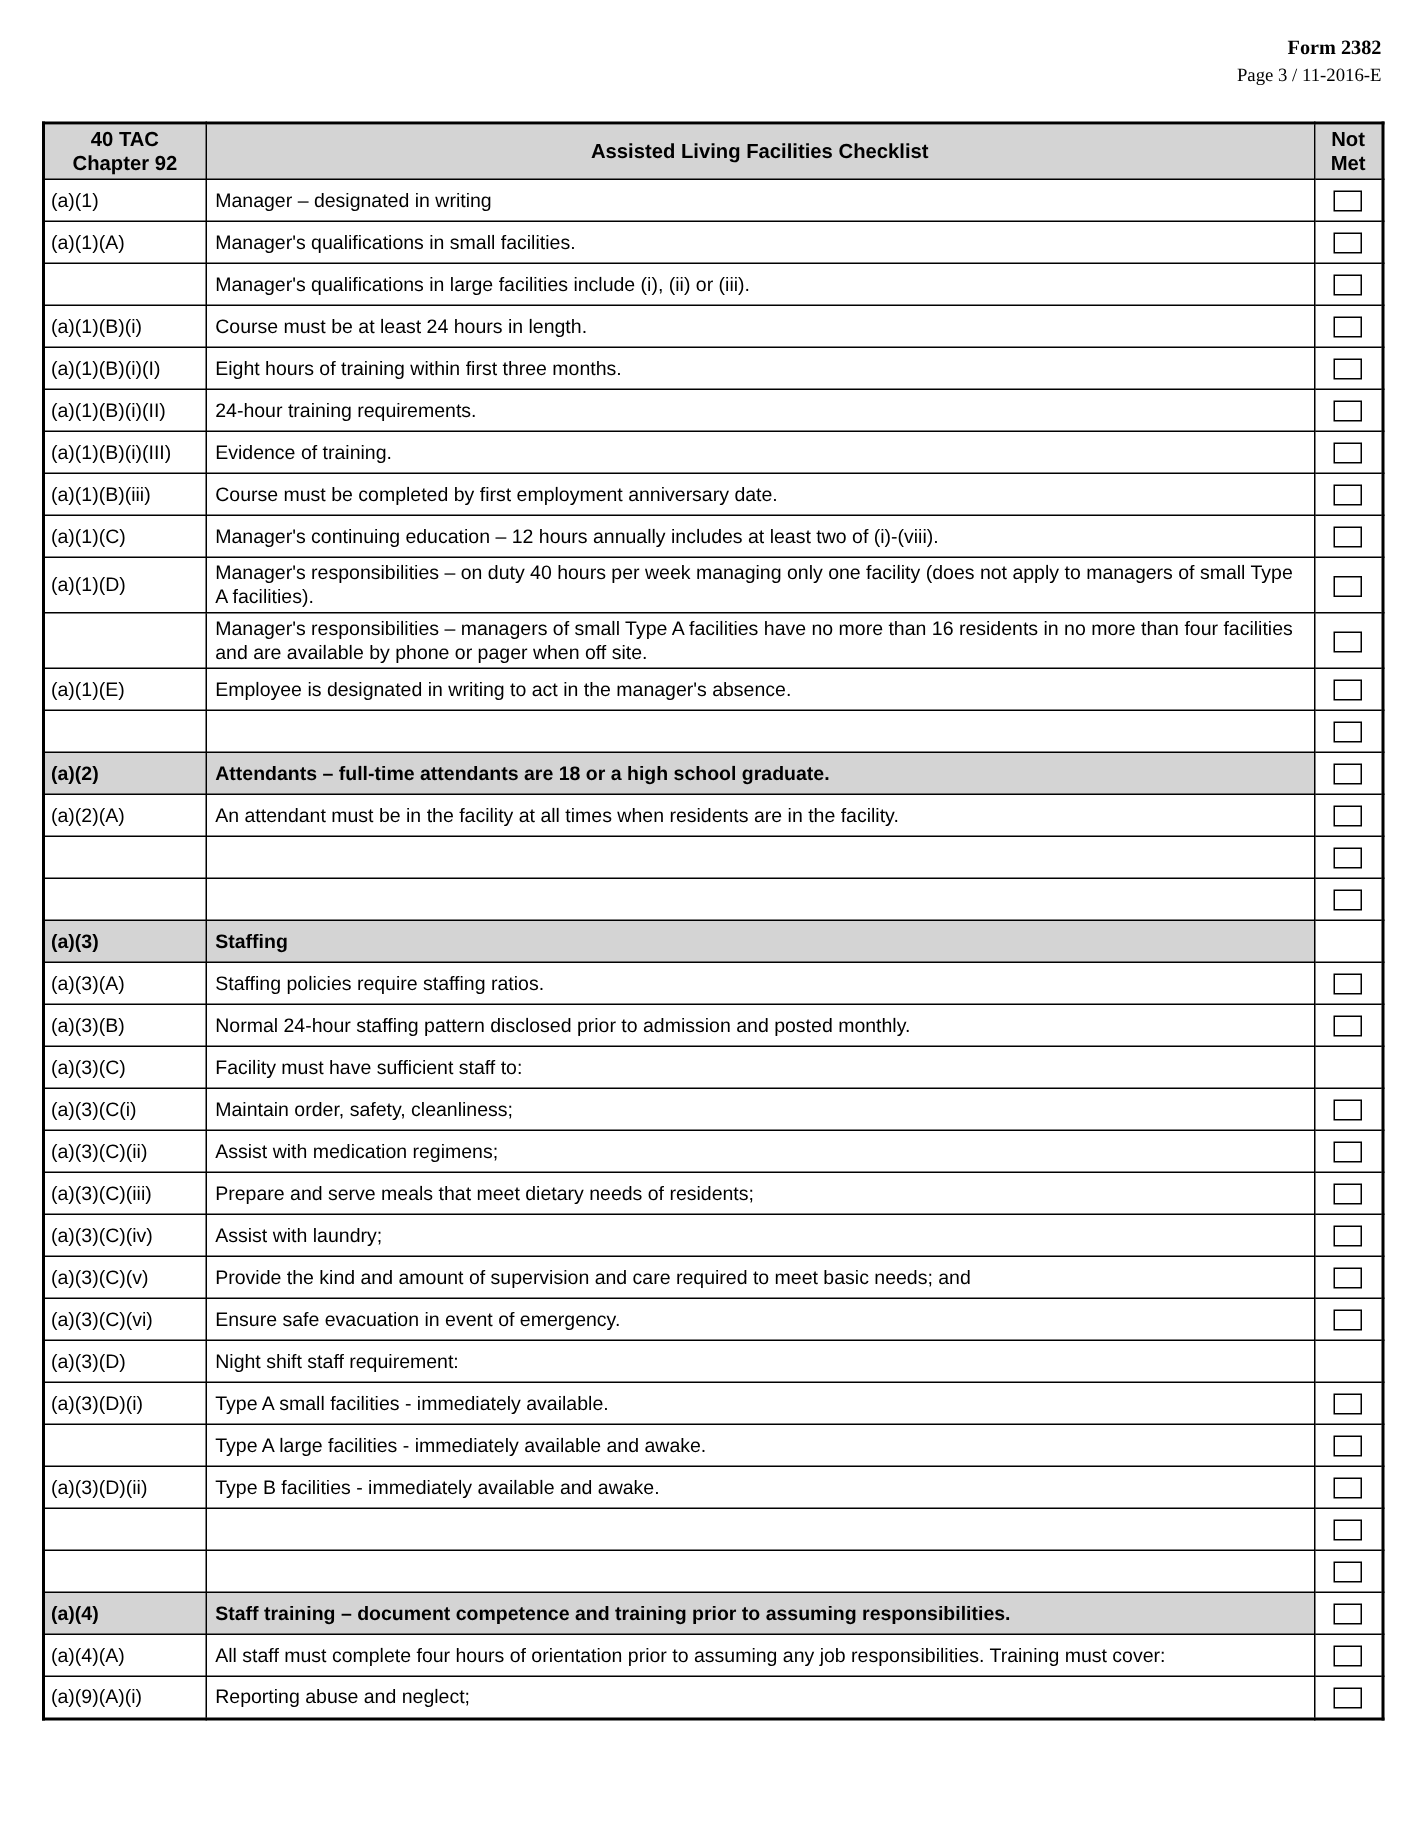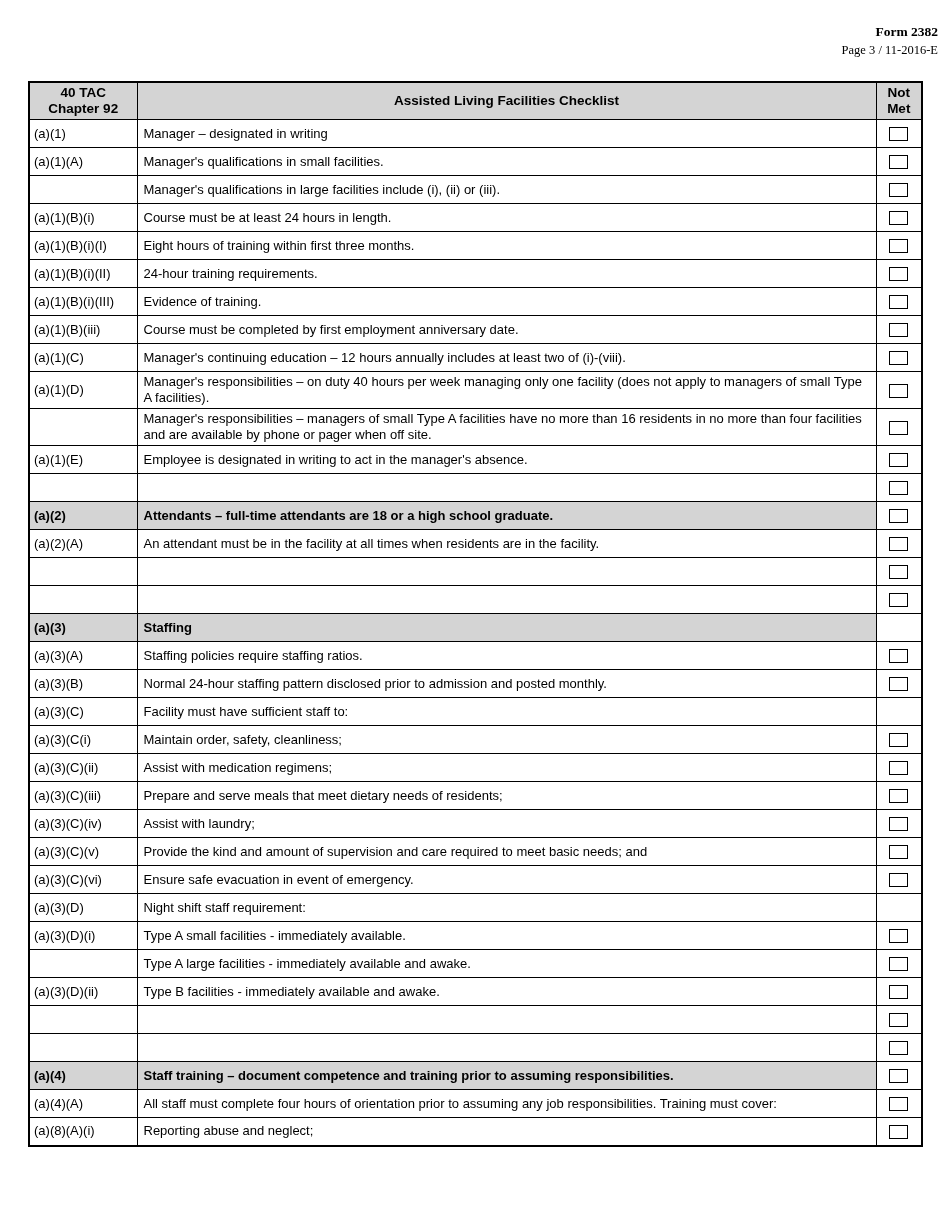--- a/index.html
+++ b/index.html
@@ -12,21 +12,21 @@
   .page {
     position: relative;
     width: 950px;
     height: 1230px;
     background: var(--page-bg, #ffffff);
     overflow: hidden;
     box-sizing: border-box;
   }
   
   .page-header {
-    padding: 24px 12px 6px 0;
+    padding: 24px 29px 6px 0;
     text-align: right;
     font-family: "Liberation Serif", serif;
     line-height: 1.25;
   }
   .form-number {
     font-weight: bold;
     font-size: 13.5px;
   }
   .page-info {
     font-size: 12.5px;
@@ -276,20 +276,20 @@
     <td class="cell-code">(a)(4)</td>
     <td class="cell-text">Staff training – document competence and training prior to assuming responsibilities.</td>
     <td class="cell-check"><span class="checkbox"></span></td>
   </tr>
         <tr>
     <td class="cell-code">(a)(4)(A)</td>
     <td class="cell-text">All staff must complete four hours of orientation prior to assuming any job responsibilities. Training must cover:</td>
     <td class="cell-check"><span class="checkbox"></span></td>
   </tr>
         <tr>
-    <td class="cell-code">(a)(8)(A)(i)</td>
+    <td class="cell-code">(a)(9)(A)(i)</td>
     <td class="cell-text">Reporting abuse and neglect;</td>
     <td class="cell-check"><span class="checkbox"></span></td>
   </tr>
       </tbody>
   </table>
 
 </div>
 
 </body></html>

